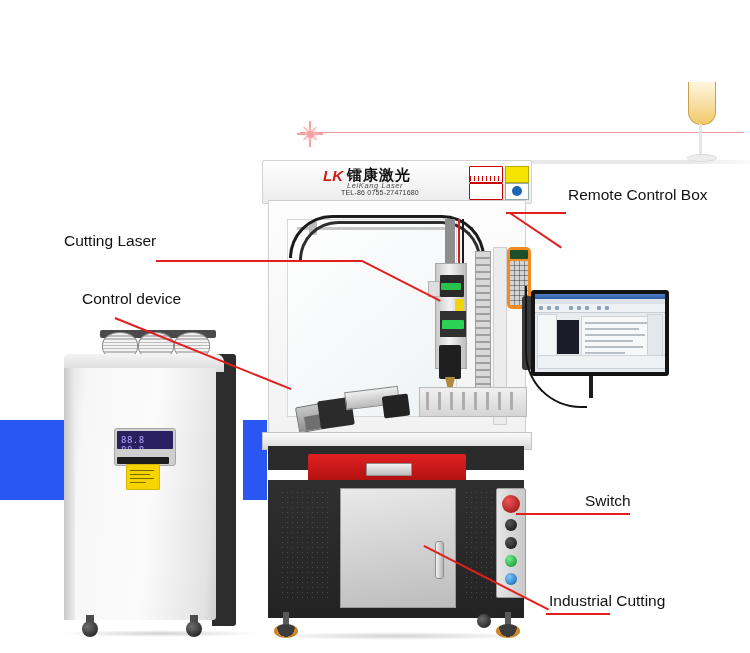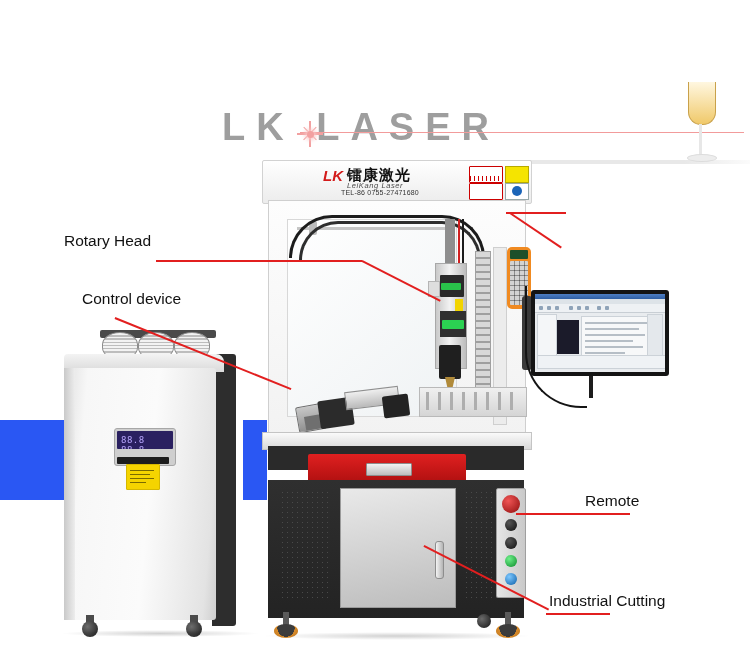--- a/index.html
+++ b/index.html
@@ -264,21 +264,20 @@
 </head>
 <body>
 
 <div id="page">
 
 
   <div class="blue-band blue-left"></div>
   <div class="blue-band blue-mid"></div>
 
   <div id="watermark">
-    <div class="wm-text">LK   LASER</div>
     <div class="wm-beam"></div>
     <div class="wm-table"></div>
     <div class="wm-glass">
       <div class="bowl"></div>
         <div class="stem"></div>
         <div class="foot"></div>
     </div>
     <div class="wm-star">
       <span class="wm-s1"></span>
         <span class="wm-s2"></span>
@@ -452,31 +451,32 @@
         </div>
         <div class="mo-right"></div>
         <div class="mo-bottom"></div>
       </div>
     </div>
     <div class="mo-brand"></div>
     <div class="mo-stand"></div>
     <div class="mo-cable"></div>
   </div>
 
-  <div class="lbl" style="left:64px;top:232px">Rotary Head</div>
+  <div class="lbl" style="left:64px;top:232px">Cutting Laser</div>
   <div class="ln" style="left:156px;top:260px;width:206px"></div>
   <div class="ln" style="left:362px;top:260px;width:88px;transform:rotate(27deg)"></div>
 
   <div class="lbl" style="left:82px;top:290px">Control device</div>
   <div class="ln" style="left:115px;top:317px;width:190px;transform:rotate(22deg)"></div>
 
+  <div class="lbl" style="left:568px;top:186px">Remote Control Box</div>
   <div class="ln" style="left:566px;top:212px;width:60px;transform:scaleX(-1)"></div>
   <div class="ln" style="left:510px;top:212px;width:62px;transform:rotate(34deg)"></div>
 
-  <div class="lbl" style="left:585px;top:492px">Remote</div>
+  <div class="lbl" style="left:585px;top:492px">Switch</div>
   <div class="ln" style="left:516px;top:513px;width:114px"></div>
 
   <div class="lbl" style="left:549px;top:592px">Industrial Cutting</div>
   <div class="ln" style="left:546px;top:613px;width:64px"></div>
   <div class="ln" style="left:424px;top:545px;width:140px;transform:rotate(27deg)"></div>
 
   <div class="shadow"></div>
   <div class="shadow2"></div>
 </div>
 

